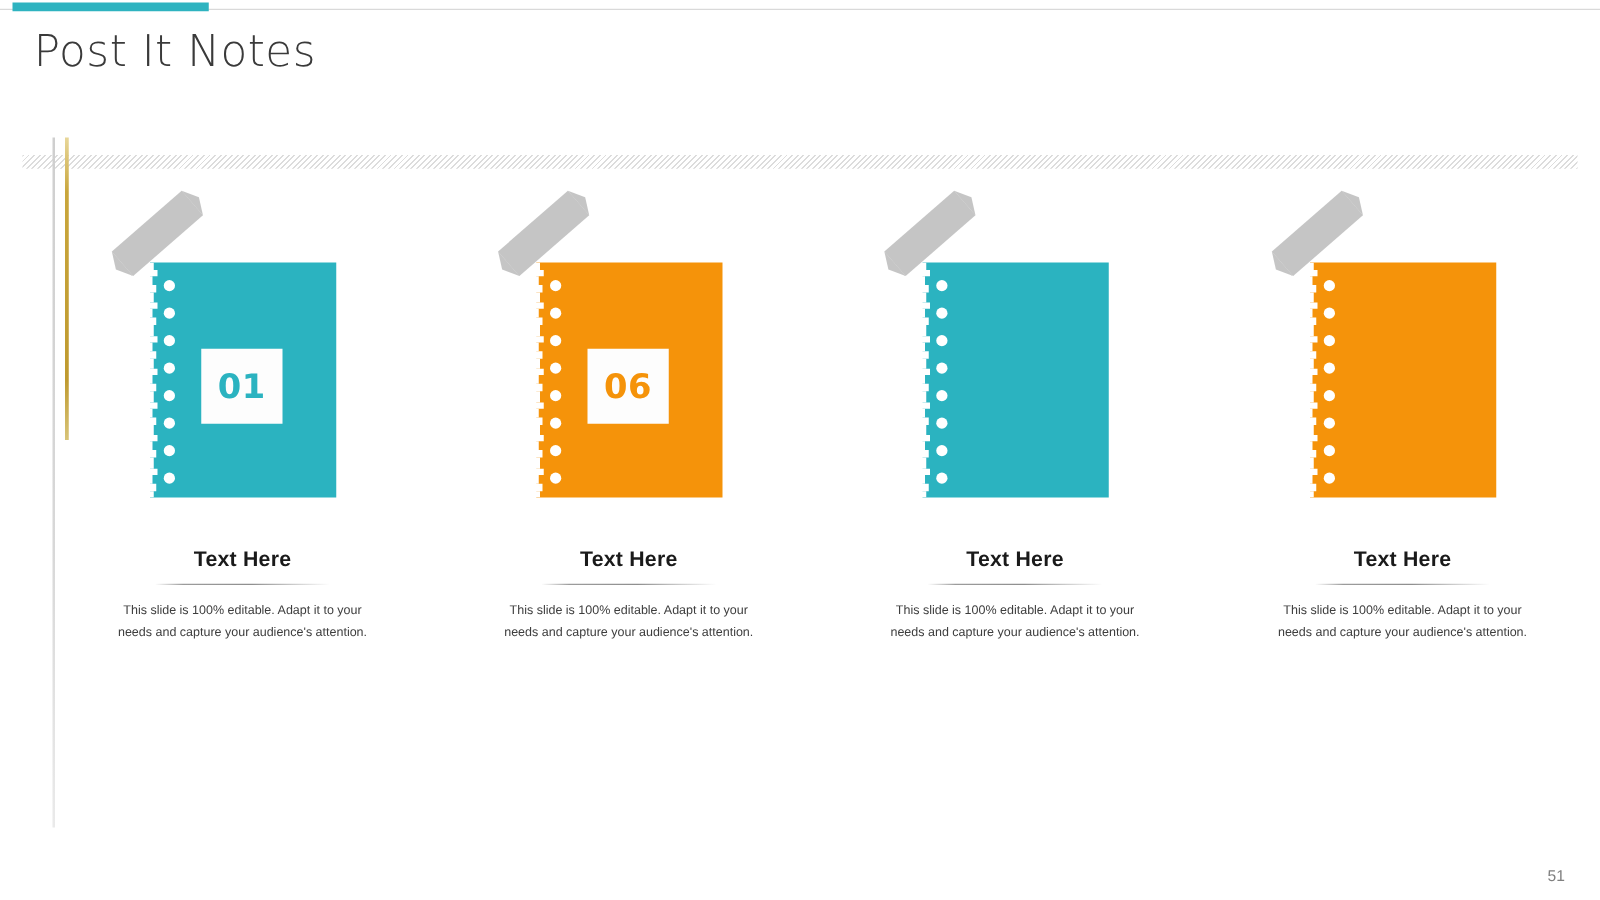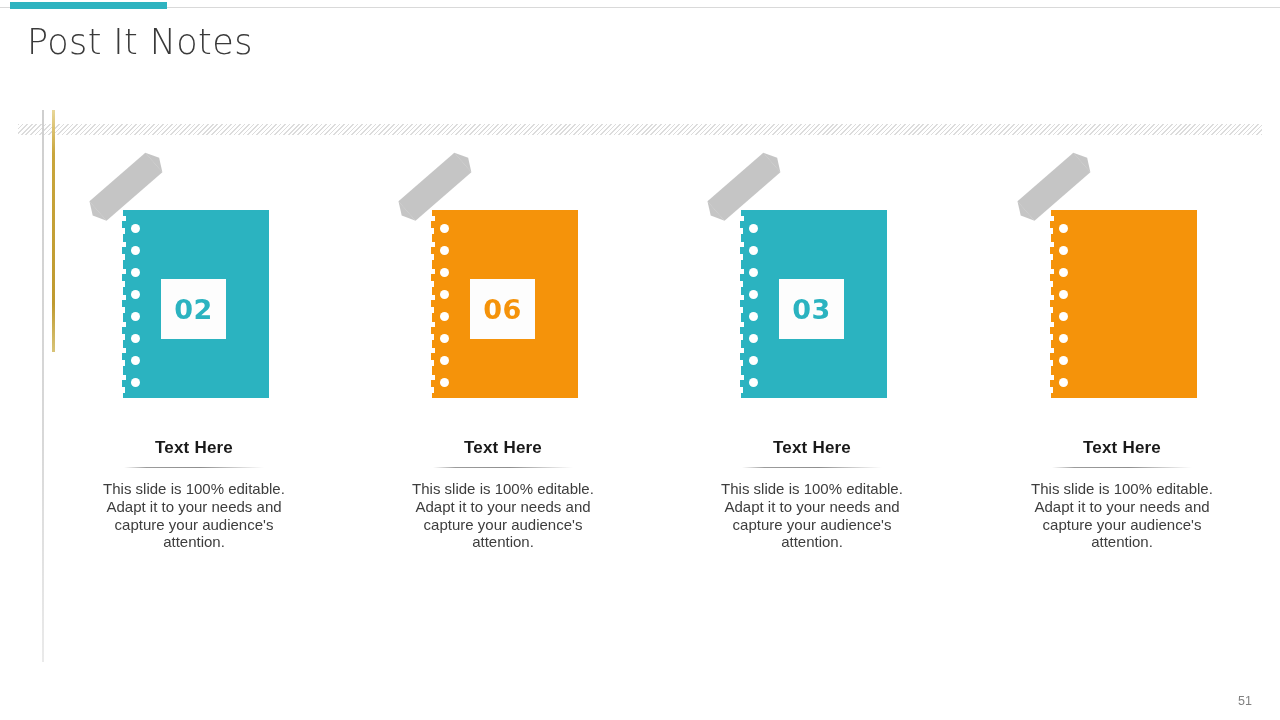--- a/index.html
+++ b/index.html
@@ -193,21 +193,21 @@
     line-height: 1.2;
   }
   .cap-rule {
     margin: 9px auto 0 auto;
     width: 140px; height: 1px;
     background: linear-gradient(to right, #ffffff 0%, #9c9c9c 16%, #8f8f8f 55%, #ffffff 100%);
   }
   .cap-body {
     margin-top: 12px;
     font-family: "Liberation Sans", sans-serif;
-    font-size: 15px;
+    font-size: 10px;
     line-height: 17.6px;
     color: #3d3d3d;
     padding: 0 8px;
   }
 
   
   #page-number {
     position: absolute;
     right: 28px; bottom: 12px;
     font-size: 12.5px;
@@ -268,21 +268,21 @@
             <b style="top: 14px;"></b>
             <b style="top: 36px;"></b>
             <b style="top: 58px;"></b>
             <b style="top: 80px;"></b>
             <b style="top: 102px;"></b>
             <b style="top: 124px;"></b>
             <b style="top: 146px;"></b>
             <b style="top: 168px;"></b>
           </div>
         <div class="num-chip">
-          <span>02</span>
+          <span>01</span>
         </div>
       </div>
       <div class="tape"></div>
     </div>
   </div>
 
   <div class="note-col c1">
     <div class="note-wrap">
       <div class="note-paper" style="--note-color:#F5930A">
         <div class="note-body"></div>
@@ -373,23 +373,20 @@
         <div class="holes">
             <b style="top: 14px;"></b>
             <b style="top: 36px;"></b>
             <b style="top: 58px;"></b>
             <b style="top: 80px;"></b>
             <b style="top: 102px;"></b>
             <b style="top: 124px;"></b>
             <b style="top: 146px;"></b>
             <b style="top: 168px;"></b>
           </div>
-        <div class="num-chip">
-          <span>03</span>
-        </div>
       </div>
       <div class="tape"></div>
     </div>
   </div>
 
   <div class="note-col c3">
     <div class="note-wrap">
       <div class="note-paper" style="--note-color:#F5930A">
         <div class="note-body"></div>
         <div class="tear">

